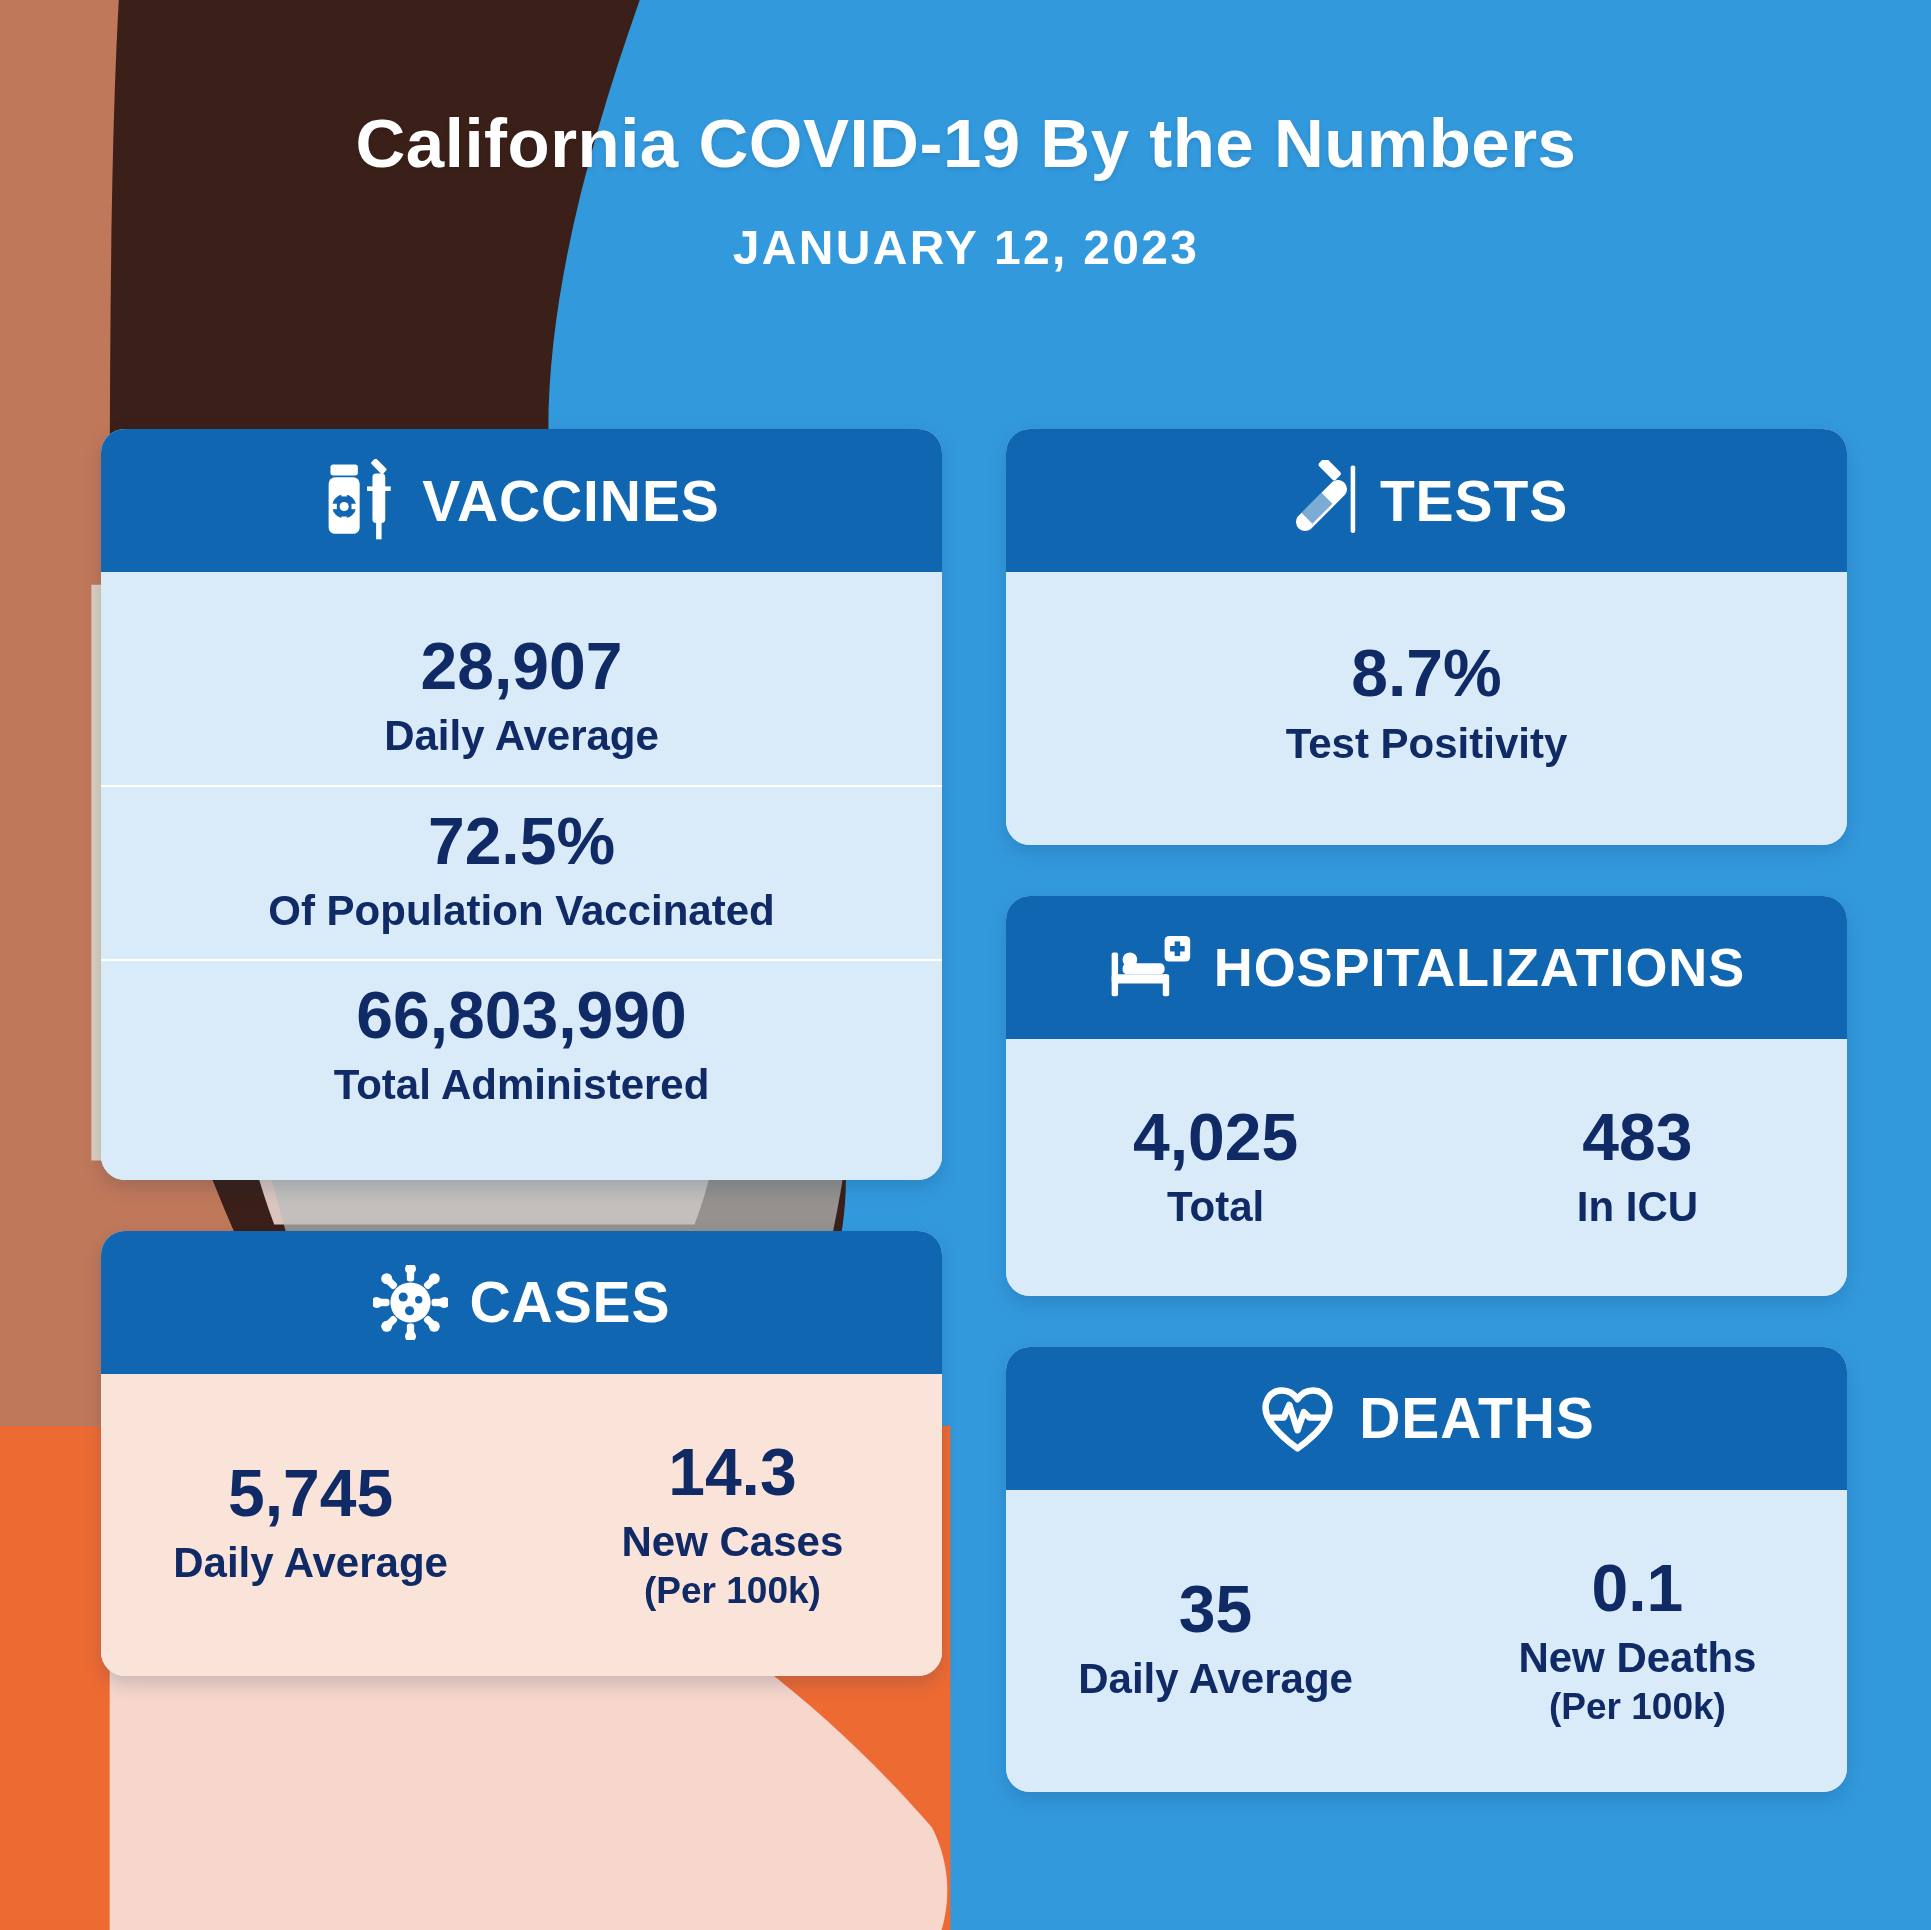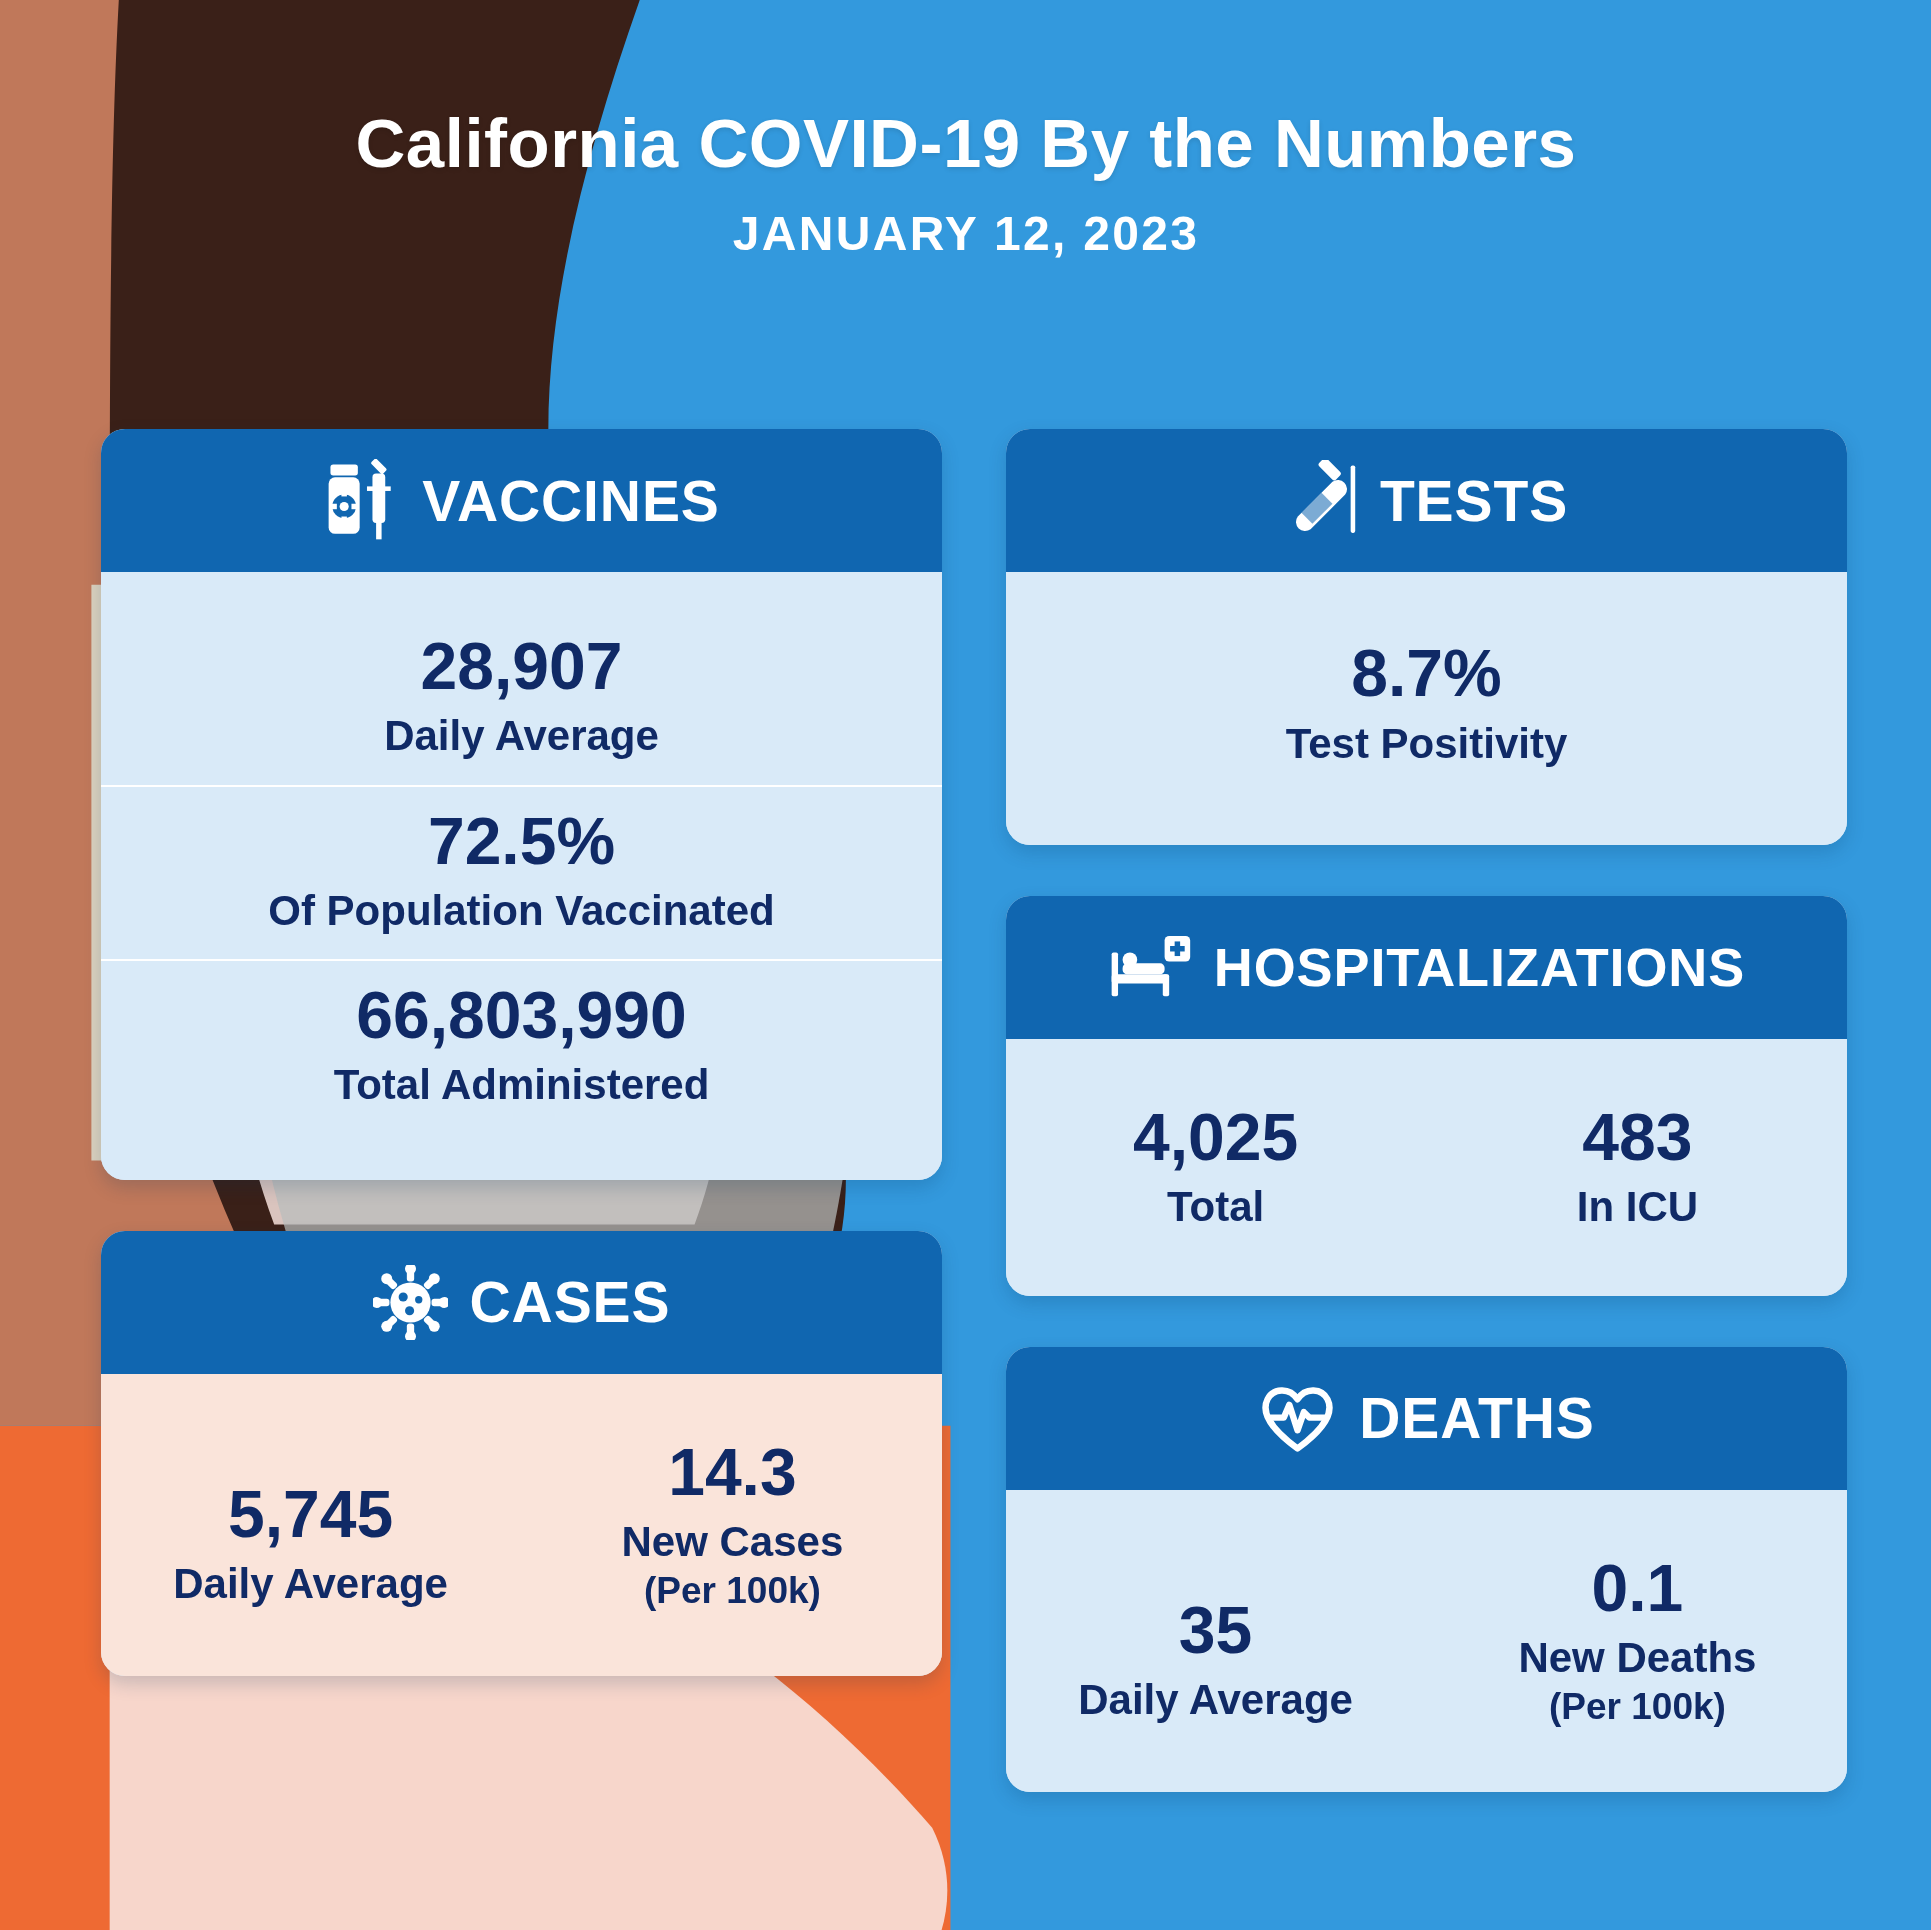--- a/index.html
+++ b/index.html
@@ -41,21 +41,21 @@
     letter-spacing: 0.5px;
     line-height: 1.1;
     margin: 0;
     text-shadow: 0 1.8px 5.5px rgba(0,0,0,0.12);
   }
   #subtitle {
     color: #ffffff;
     font-size: 48px;
     font-weight: bold;
     letter-spacing: 2.3px;
-    margin-top: 24px;
+    margin-top: 38px;
   }
 
   
   #grid {
     position: absolute;
     left: 101px;
     top: 429px;
     width: 1736px;
     z-index: 4;
   }
@@ -126,21 +126,21 @@
 
   
   .single {
     text-align: center;
     padding: 27.4px 0 31px 0;
   }
 
   
   .split {
     display: flex;
-    align-items: flex-end;
+    align-items: center;
   }
   .split .half {
     flex: 1 1 50%;
     text-align: center;
     padding: 24px 9.1px 18.3px 9.1px;
     box-sizing: border-box;
   }
   .split .divider {
     width: 2.7px;
     background: #ffffff;

